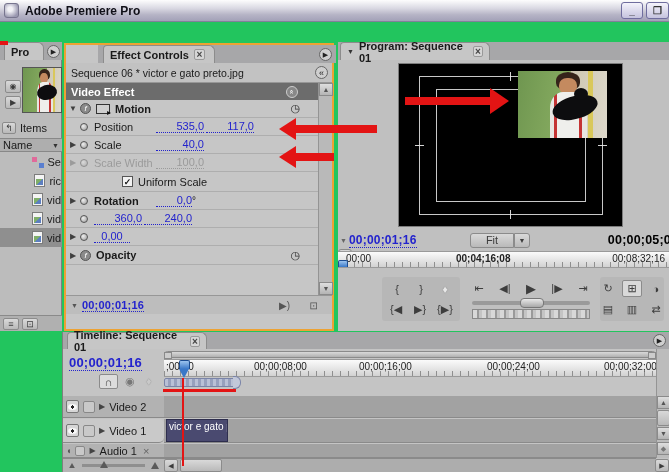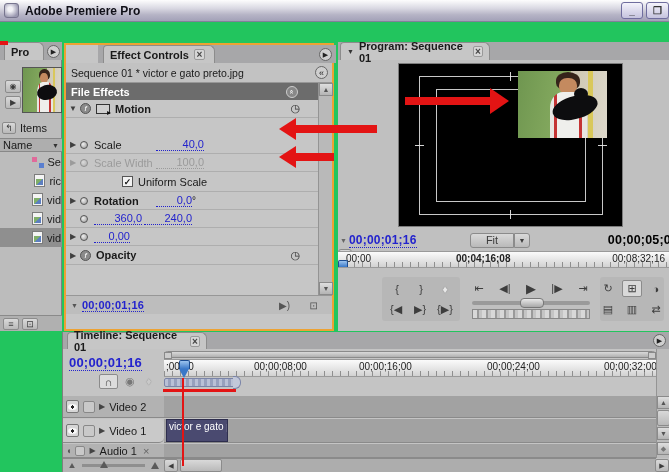--- a/index.html
+++ b/index.html
@@ -207,37 +207,44 @@
     <div class="ec-in">
       <div class="abs panel-tabstrip" style="left:0;top:0;width:238px;height:18px;margin-left:32px;">
         <div class="tab" style="position:absolute;left:5px;width:112px;">
           <span>Effect Controls</span>
           <span class="closex">×</span>
         </div>
         <span class="flyout" style="position:absolute;right:4px;top:3px;">▶</span>
       </div>
 
       <div class="abs" style="left:0;top:18px;width:266px;height:20px;background:#c2c2c2;border-bottom:1px solid #979797;display:flex;align-items:center;padding:0 5px;">
-        <span style="font-size:10.5px;">Sequence 01 * victor e gato preto.jpg</span>
+        <span style="font-size:10.5px;">Sequence 06 * victor e gato preto.jpg</span>
         <span class="flyout" style="position:absolute;right:4px;font-size:9px;">«</span>
       </div>
 
       <div class="abs" style="left:0;top:38px;width:252px;height:17px;background:#6c6c6c;color:#fff;font-weight:bold;display:flex;align-items:center;padding-left:5px;">
-        <span>File Effects</span>
+        <span>Video Effect</span>
         <span class="flyout" style="position:absolute;right:20px;width:12px;height:12px;font-size:8px;transform:rotate(90deg);background:#888;color:#eee;border-color:#ccc;">«</span>
       </div>
 
       <div class="ecrow" style="top:55px;">
         <span class="tri">▼</span>
         <span class="fxicon">f</span>
         <span class="motionicon"></span>
         <span style="font-weight:bold;">Motion</span>
         <span class="stopw">◷</span>
       </div>
 
+      <div class="ecrow" style="top:73px;">
+        <span class="tri"></span>
+          <span class="kf"></span>
+        <span style="width:62px;">Position</span>
+        <span class="vbox blue">535,0</span>
+        <span class="vbox blue" style="margin-left:2px;">117,0</span>
+      </div>
 
       <div class="ecrow" style="top:91px;">
         <span class="tri">▶</span>
         <span class="kf"></span>
         <span style="width:62px;">Scale</span>
         <span class="vbox blue">40,0</span>
       </div>
 
       <div class="ecrow" style="top:109px;">
         <span class="tri dis">▶</span>
@@ -263,21 +270,21 @@
       <div class="ecrow" style="top:165px;">
         <span class="tri"></span>
           <span class="kf"></span>
         <span class="vbox blue">360,0</span>
         <span class="vbox blue" style="margin-left:2px;">240,0</span>
       </div>
 
       <div class="ecrow" style="top:183px;">
         <span class="tri">▶</span>
         <span class="kf"></span>
-        <span class="vbox blue" style="width:36px;">0,00</span>
+        <span class="vbox blue" style="width:36px;text-align:center;">0,00</span>
       </div>
 
       <div class="ecrow" style="top:201px;height:19px;">
         <span class="tri">▶</span>
         <span class="fxicon">f</span>
         <span style="font-weight:bold;">Opacity</span>
         <span class="stopw">◷</span>
       </div>
 
       <div class="ec-scroll">

